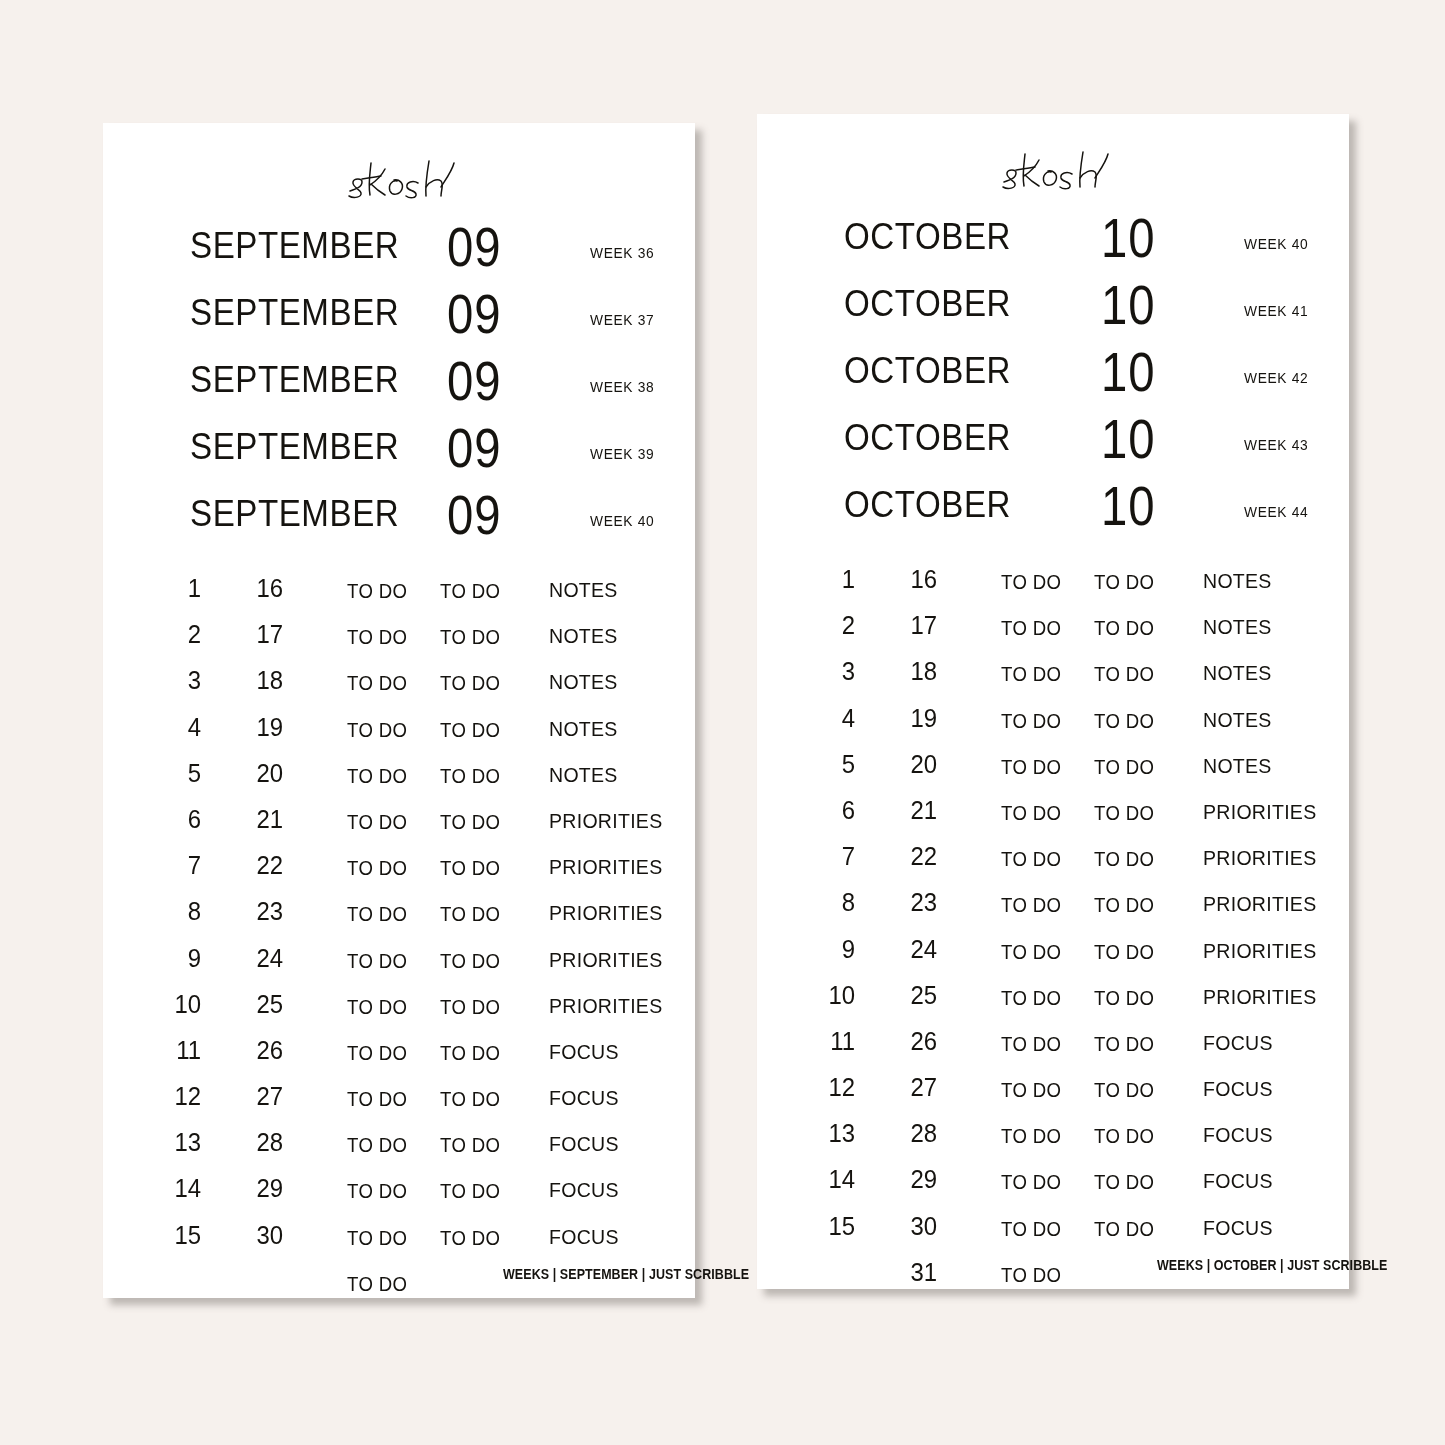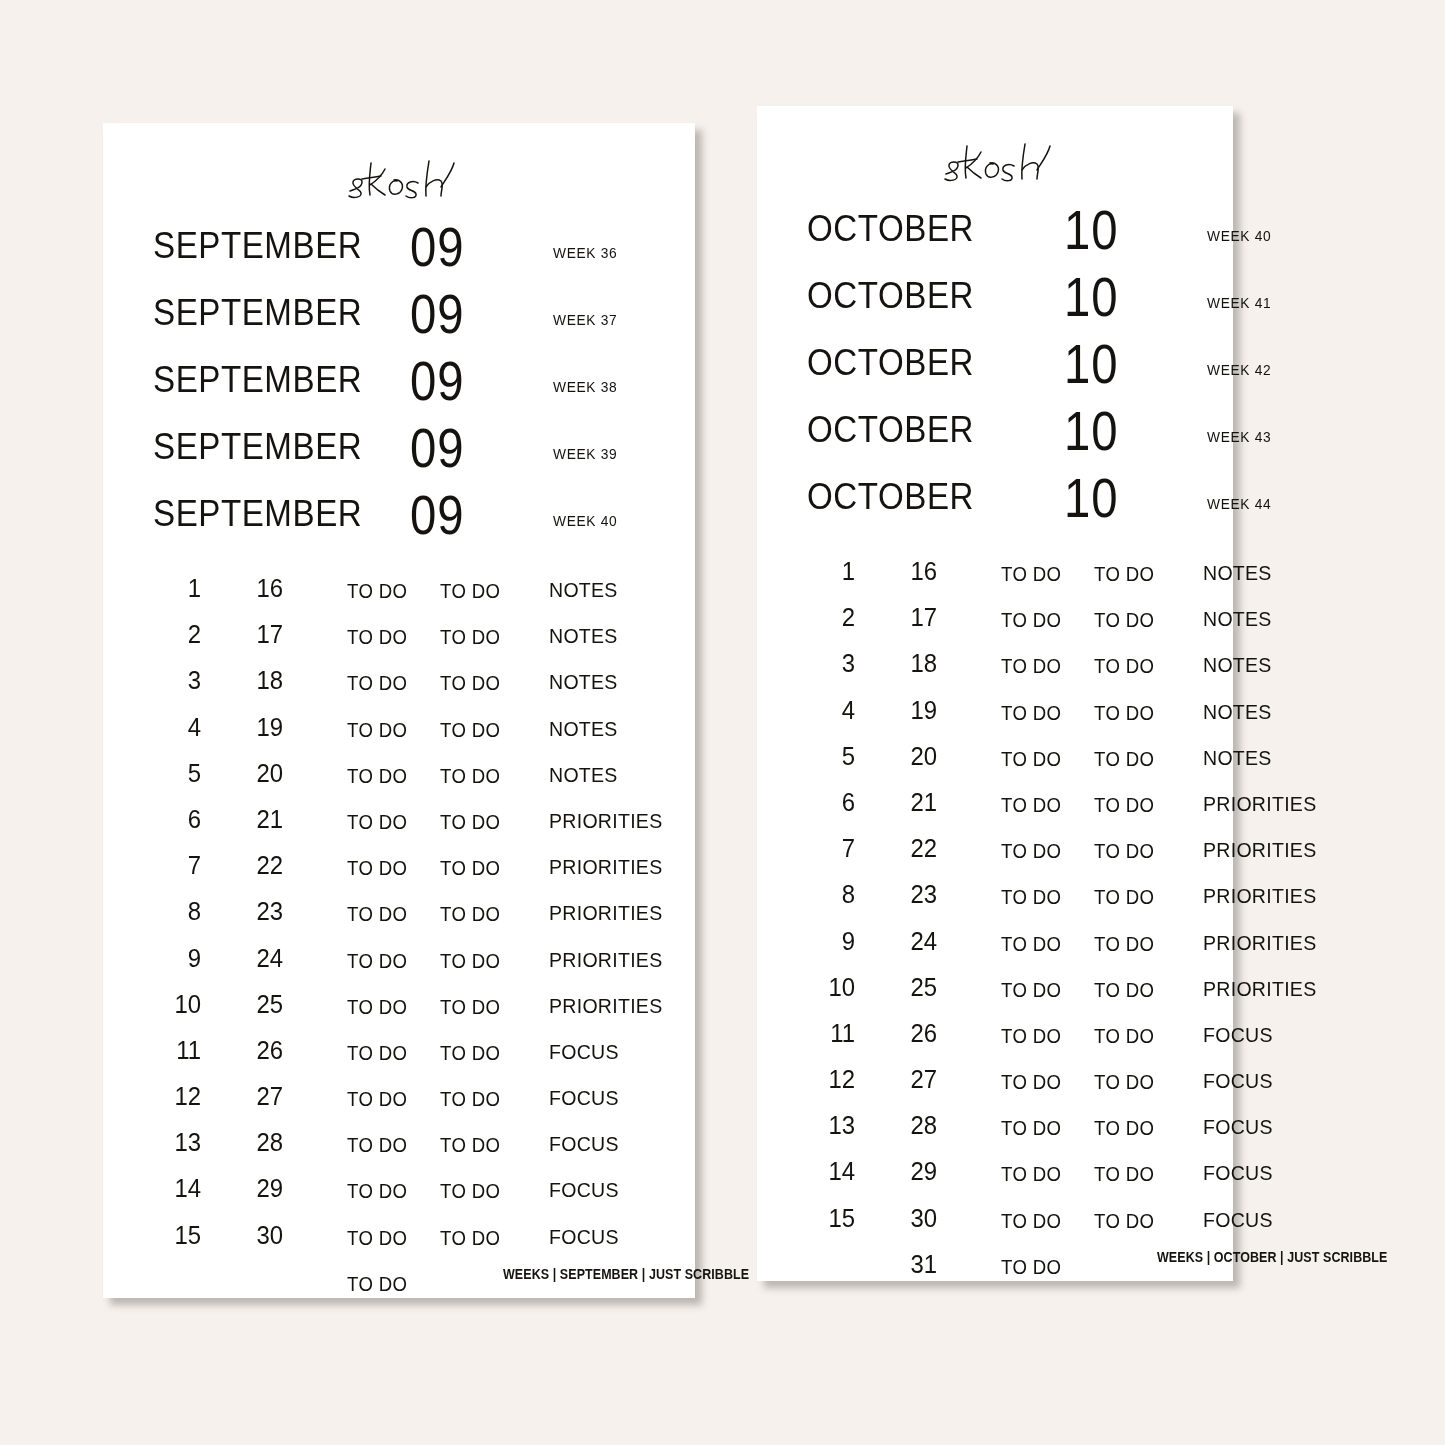--- a/index.html
+++ b/index.html
@@ -12,31 +12,31 @@
   }
   .stage { position:absolute; inset:0; }
 
   
   .card {
     position:absolute;
     background:#ffffff;
     box-shadow: 7px 7px 7px rgba(120,112,108,0.45);
   }
   #card-sep { left:103px;  top:123px; width:592px; height:1175px; }
-  #card-oct { left:757px;  top:106px; width:476px; height:1175px; }
+  #card-oct { left:757px;  top:114px; width:592px; height:1175px; }
 
   
   .logo-wrap {
     position:absolute; top:24px; left:0; width:100%;
     display:flex; justify-content:center; align-items:flex-start;
   }
   .logo-wrap svg { display:block; }
 
   
-  .months { position:absolute; left:0; top:96px; width:100%; }
+  .months { position:absolute; left:0; top:96px; width:100%;padding-left:37px; }
   .month-row {
     position:relative;
     height:67px;
   }
   .month-name {
     position:absolute;
     left:50px;
     top:6px;
     font-size:36px;
     font-weight:400;

